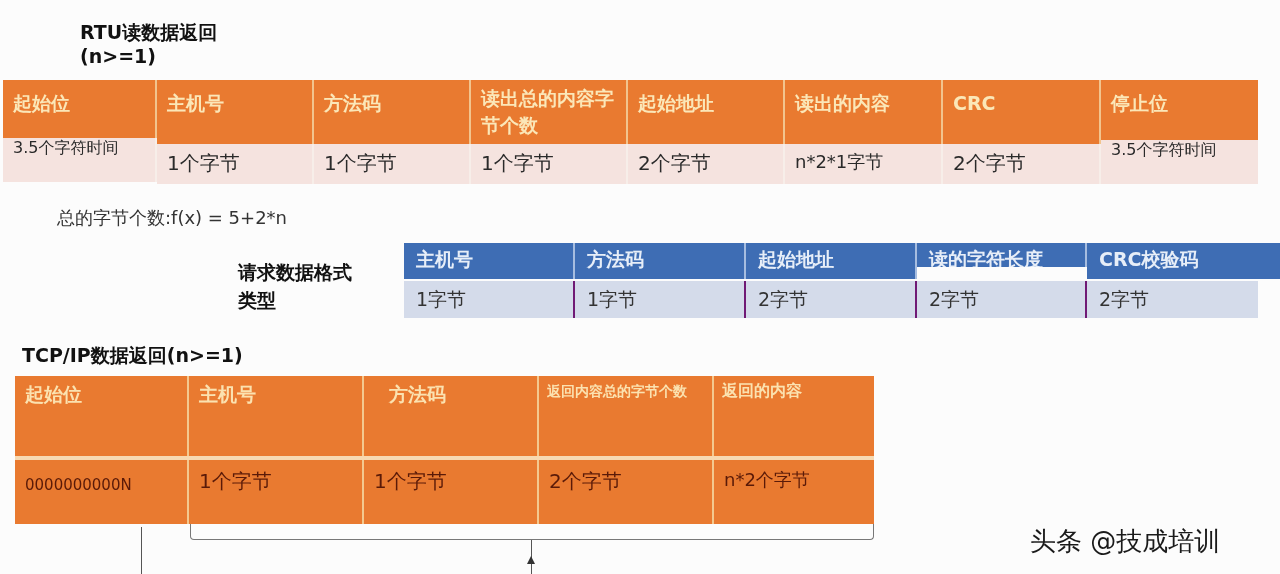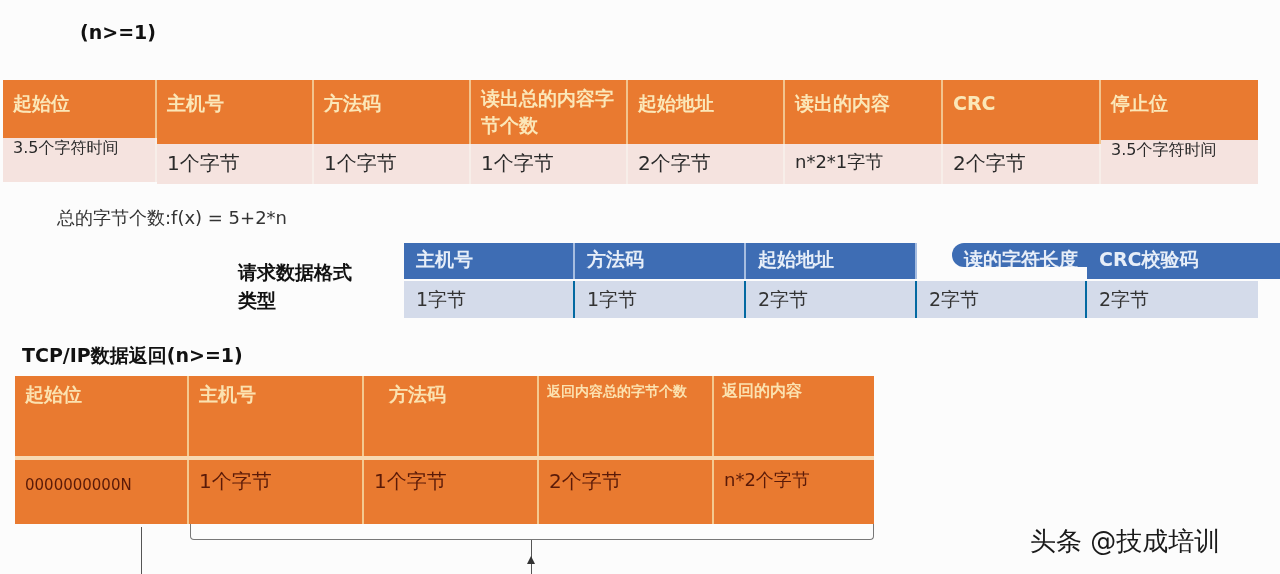--- a/index.html
+++ b/index.html
@@ -16,36 +16,37 @@
   
   .rtu-h { background: #e97a30; color: #fbe7b8; font-weight: bold; font-size: 19px;
            padding: 10px 10px; line-height: 27px; border-right: 2px solid #f2c48e; }
   .rtu-d { background: #f5e3df; color: #2a2a2a; font-size: 20px; padding: 10px 10px;
            border-right: 2px solid #f7eee9; }
   .rtu-d.small { font-size: 16px; padding: 0 10px; }
   
   .req-h { background: #3e6db4; color: #e7eef8; font-size: 19px; font-weight: bold;
            padding: 4px 12px; border-right: 2px solid #a6bde0; }
   .req-d { background: #d4dbea; color: #333; font-size: 19px; padding: 6px 12px;
-           border-right: 2px solid #0369a1; }
+           border-right: 2px solid #701a75; }
   
   .tcp-h { background: #e97a30; color: #fbe2b0; font-weight: bold; font-size: 19px;
            padding: 6px 10px; line-height: 24px; border-right: 2px solid #f4c98f; }
   .tcp-h.small { font-size: 14px; line-height: 18px; padding: 6px 8px; }
   .tcp-d { background: #e97a30; color: #5a1a08; font-size: 20px; padding: 8px 10px;
            border-right: 2px solid #f4c98f; }
   .line { position: absolute; background: #555; }
   .watermark { font-size: 26px; color: #1a1a1a; }
   .formula { font-size: 18px; color: #333; }
   .req-label { font-size: 19px; font-weight: bold; color: #111; line-height: 28px; }
 </style>
 </head>
 <body>
 
 <div class="abs title" style="left:80px; top:20px;">
+  <div>RTU读数据返回</div>
   <div>(n&gt;=1)</div>
 </div>
 
 <div class="tbl" style="left:0; top:0;">
 
   <div class="cell rtu-h" style="left:3px; top:80px; width:154px; height:58px;">起始位</div>
   <div class="cell rtu-h" style="left:157px; top:80px; width:157px; height:64px;">主机号</div>
   <div class="cell rtu-h" style="left:314px; top:80px; width:157px; height:64px;">方法码</div>
   <div class="cell rtu-h" style="left:471px; top:80px; width:157px; height:64px; padding-top:5px;">读出总的内容字节个数</div>
   <div class="cell rtu-h" style="left:628px; top:80px; width:157px; height:64px;">起始地址</div>
@@ -67,21 +68,21 @@
 
 <div class="abs req-label" style="left:238px; top:258px;">
   <div>请求数据格式</div>
   <div>类型</div>
 </div>
 
 <div class="tbl" style="left:0; top:0;">
   <div class="cell req-h" style="left:404px; top:243px; width:171px; height:36px;">主机号</div>
   <div class="cell req-h" style="left:575px; top:243px; width:171px; height:36px;">方法码</div>
   <div class="cell req-h" style="left:746px; top:243px; width:171px; height:36px;">起始地址</div>
-  <div class="cell req-h" style="left:952px; top:243px; width:170px; height:24px;border-radius:15px;">读的字符长度</div>
+  <div class="cell req-h" style="left:917px; top:243px; width:170px; height:24px;">读的字符长度</div>
   <div class="cell req-h" style="left:1087px; top:243px; width:199px; height:36px; border-right:none;">CRC校验码</div>
 
   <div class="cell req-d" style="left:404px; top:281px; width:171px; height:37px;">1字节</div>
   <div class="cell req-d" style="left:575px; top:281px; width:171px; height:37px;">1字节</div>
   <div class="cell req-d" style="left:746px; top:281px; width:171px; height:37px;">2字节</div>
   <div class="cell req-d" style="left:917px; top:281px; width:170px; height:37px;">2字节</div>
   <div class="cell req-d" style="left:1087px; top:281px; width:171px; height:37px; border-right:none;">2字节</div>
 </div>
 
 <div class="abs title" style="left:22px; top:343px;">TCP/IP数据返回(n&gt;=1)</div>

